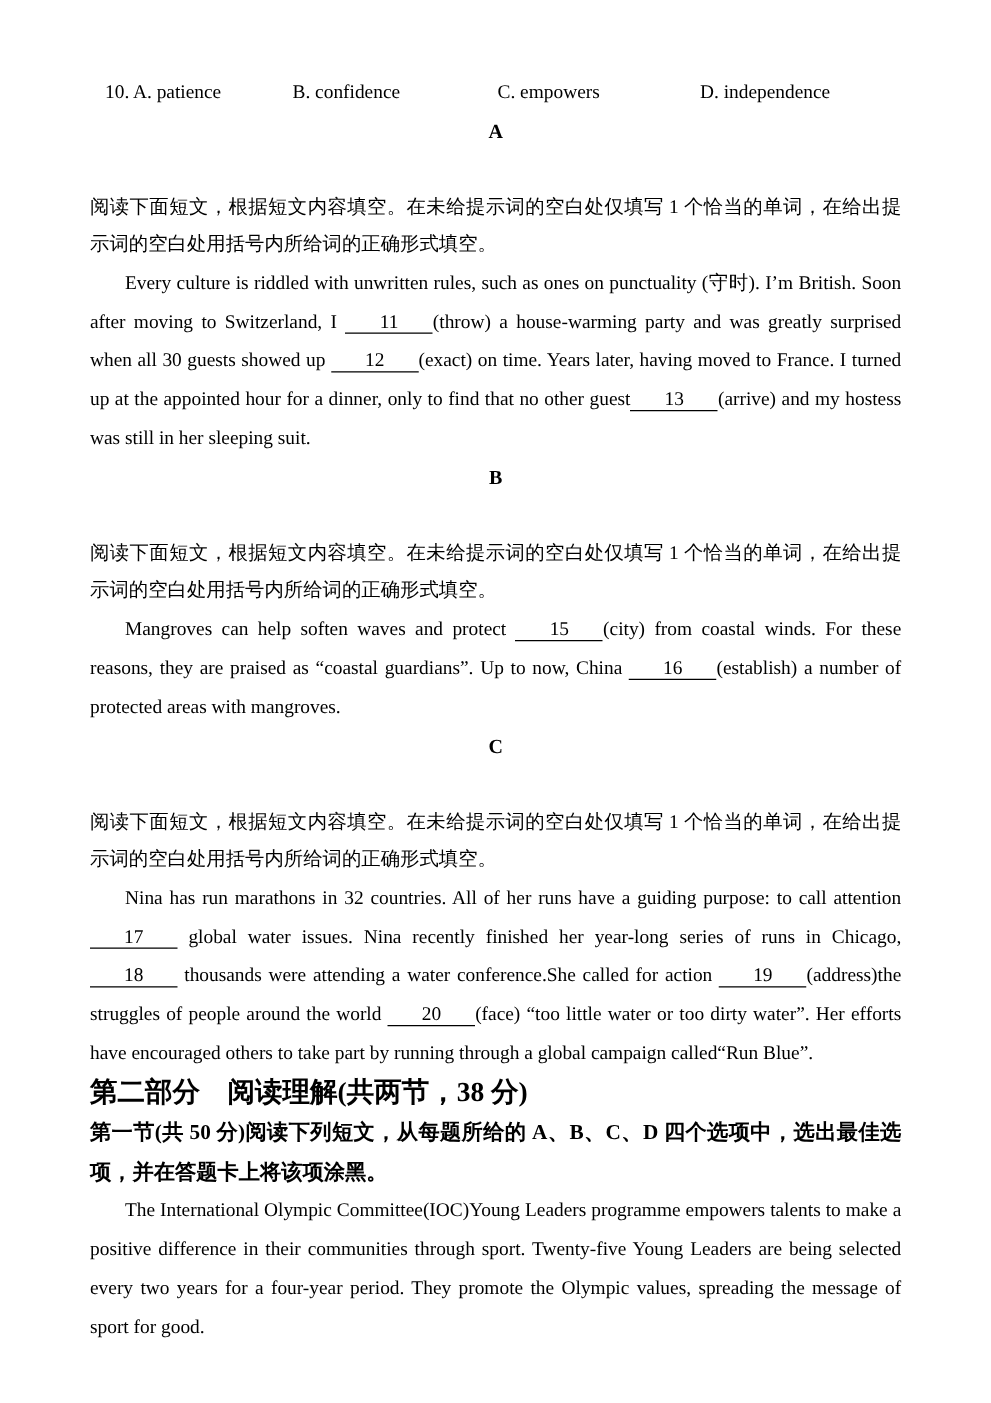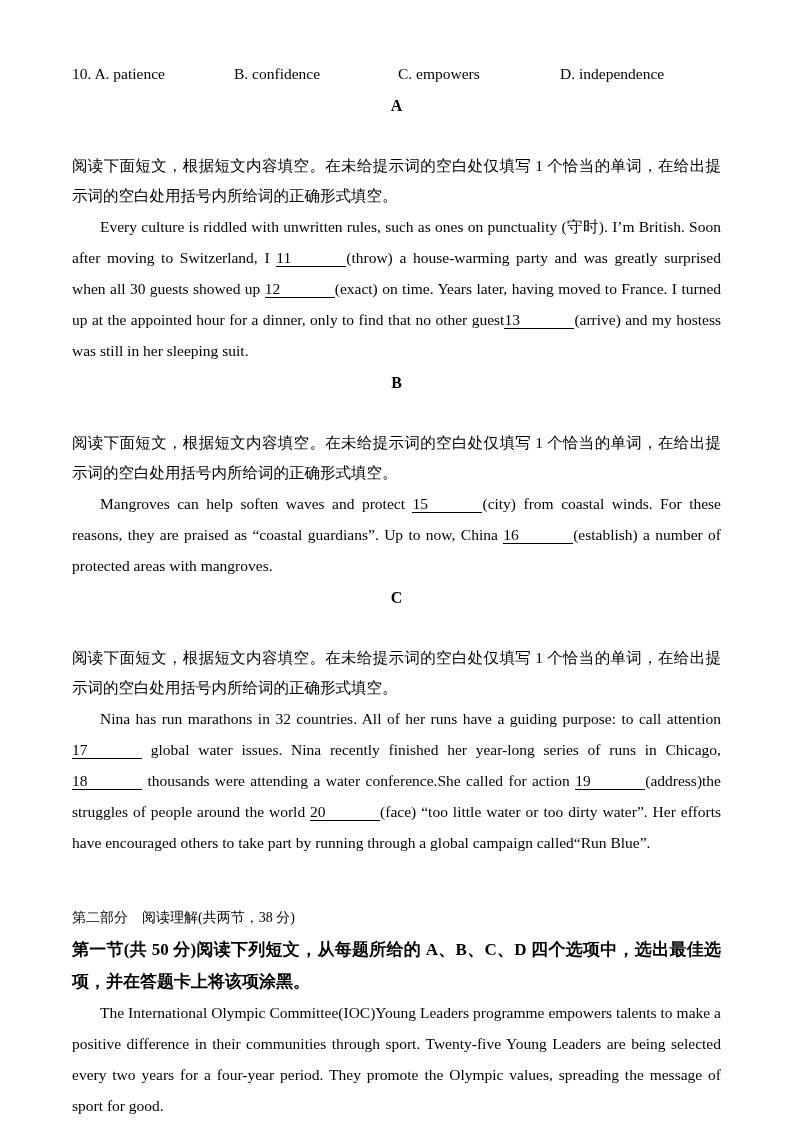--- a/index.html
+++ b/index.html
@@ -15,21 +15,21 @@
     font-size: 15.5px;
     line-height: 31px;
     overflow: hidden;
   }
   .options-row {
     position: relative;
     height: 31px;
     white-space: nowrap;
   }
   .options-row .opt { position: absolute; top: 0; }
-  .opt-0 { left: 0; }
+  .opt-0 { left: 12px; }
   .opt-1 { left: 162px; }
   .opt-2 { left: 326px; }
   .opt-3 { left: 488px; }
   .cn-heading {
     font-weight: bold;
     font-size: 17px;
     line-height: 31px;
     text-align: justify;
   }
   .letter-heading {
@@ -45,31 +45,30 @@
     margin-top: 29px;
   }
   .para {
     text-align: justify;
     line-height: 31px;
   }
   .para.indent { text-indent: 28px; }
   .blank {
     display: inline-block;
     min-width: 70px;
-    text-align: left;
+    text-align: center;
     border-bottom: 1px solid #000;
     line-height: 17px;
     box-sizing: border-box;
     text-indent: 0;
   }
   .part2-heading {
-    font-weight: normal;
-    font-size: 14px;
+    font-weight: bold;
+    font-size: 22px;
     line-height: 32px;
-    margin-top: 44px;
   }
   .section1-heading {
     font-weight: bold;
     font-size: 17px;
     line-height: 31.5px;
     text-align: justify;
   }
 </style>
 </head>
 <body>

